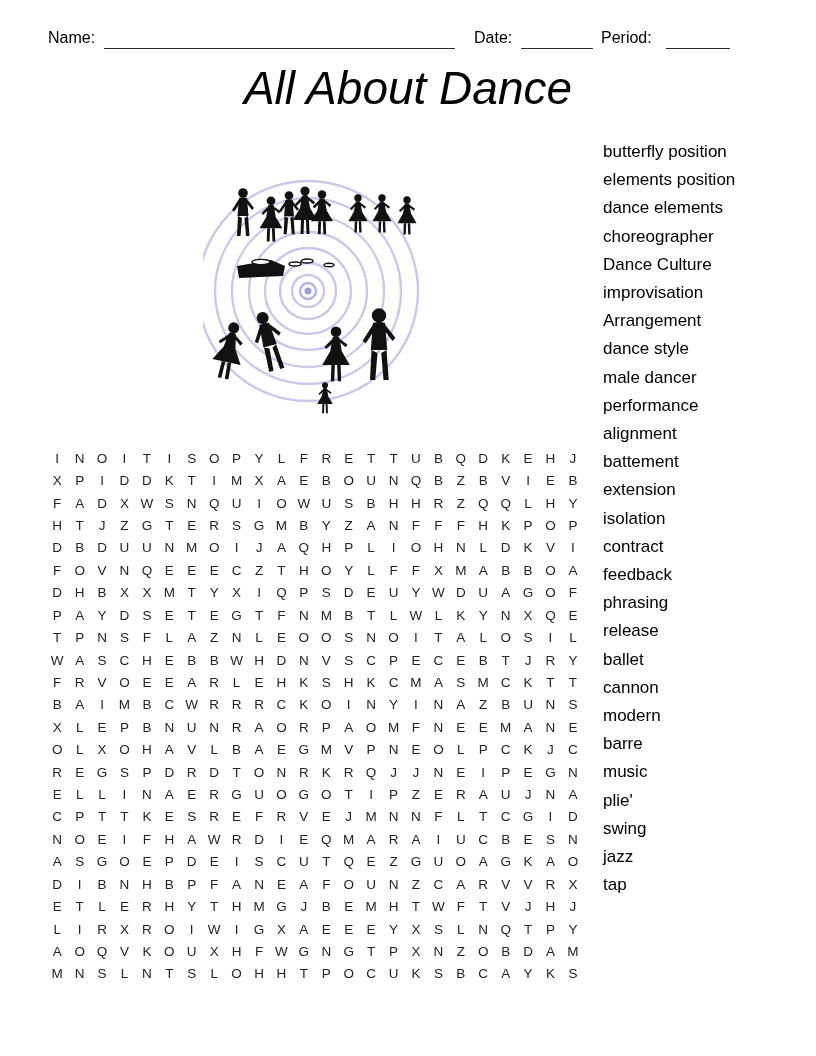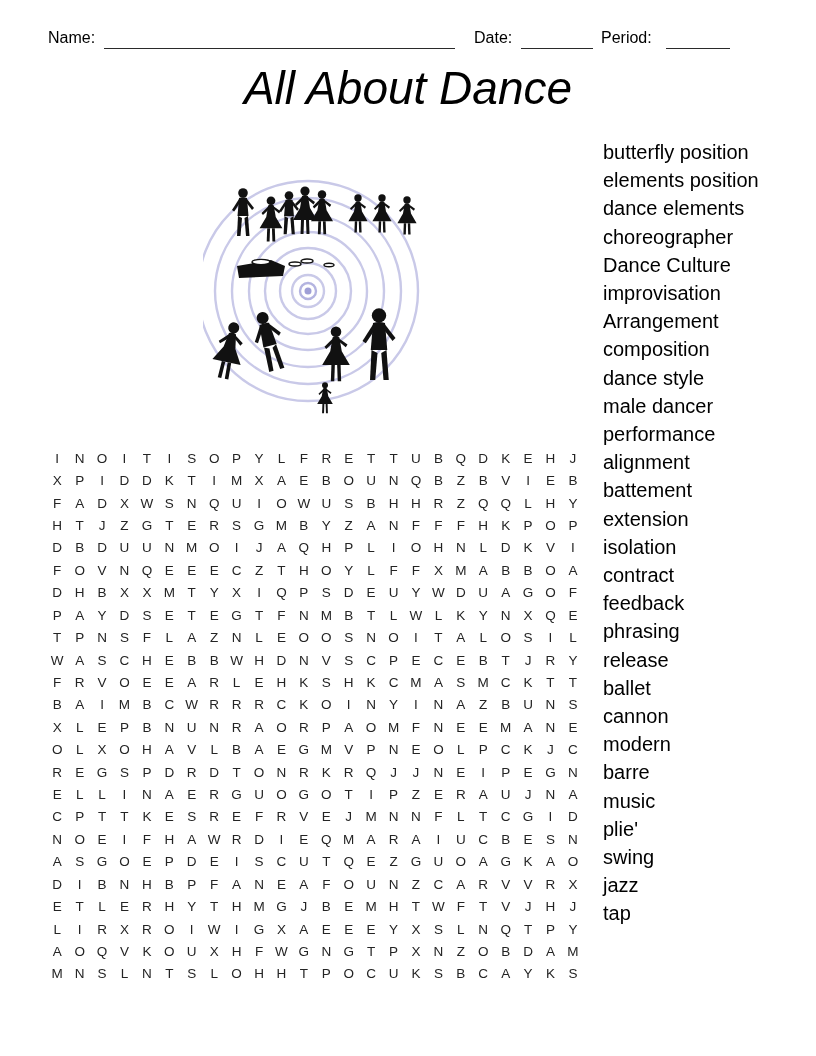--- a/index.html
+++ b/index.html
@@ -24,21 +24,21 @@
   .art{position:absolute;left:203px;top:146px;width:222px;height:242px;}
 
   
   .grid{position:absolute;left:46px;top:419px;
         display:grid;grid-template-columns:repeat(24,22.43px);grid-auto-rows:22.43px;}
   .cell{display:flex;align-items:center;justify-content:center;
         font-size:13.5px;color:#242424;}
 
   
   .words{position:absolute;left:603px;top:110px;}
-  .word{font-size:20px;line-height:28.2px;color:#000;white-space:nowrap;}
+  .word{font-size:17px;line-height:28.2px;color:#000;white-space:nowrap;}
 </style>
 </head>
 <body>
 
 <div class="page">
 
   <span class="hdr-label" id="name-label">Name:</span>
   <span class="blank" id="name-blank"></span>
   <span class="hdr-label" id="date-label">Date:</span>
   <span class="blank" id="date-blank"></span>
@@ -688,21 +688,20 @@
     </div>
 
   <div class="words" id="words">
       <div class="word">butterfly position</div>
       <div class="word">elements position</div>
       <div class="word">dance elements</div>
       <div class="word">choreographer</div>
       <div class="word">Dance Culture</div>
       <div class="word">improvisation</div>
       <div class="word">Arrangement</div>
-      <div class="word">composition</div>
       <div class="word">dance style</div>
       <div class="word">male dancer</div>
       <div class="word">performance</div>
       <div class="word">alignment</div>
       <div class="word">battement</div>
       <div class="word">extension</div>
       <div class="word">isolation</div>
       <div class="word">contract</div>
       <div class="word">feedback</div>
       <div class="word">phrasing</div>

